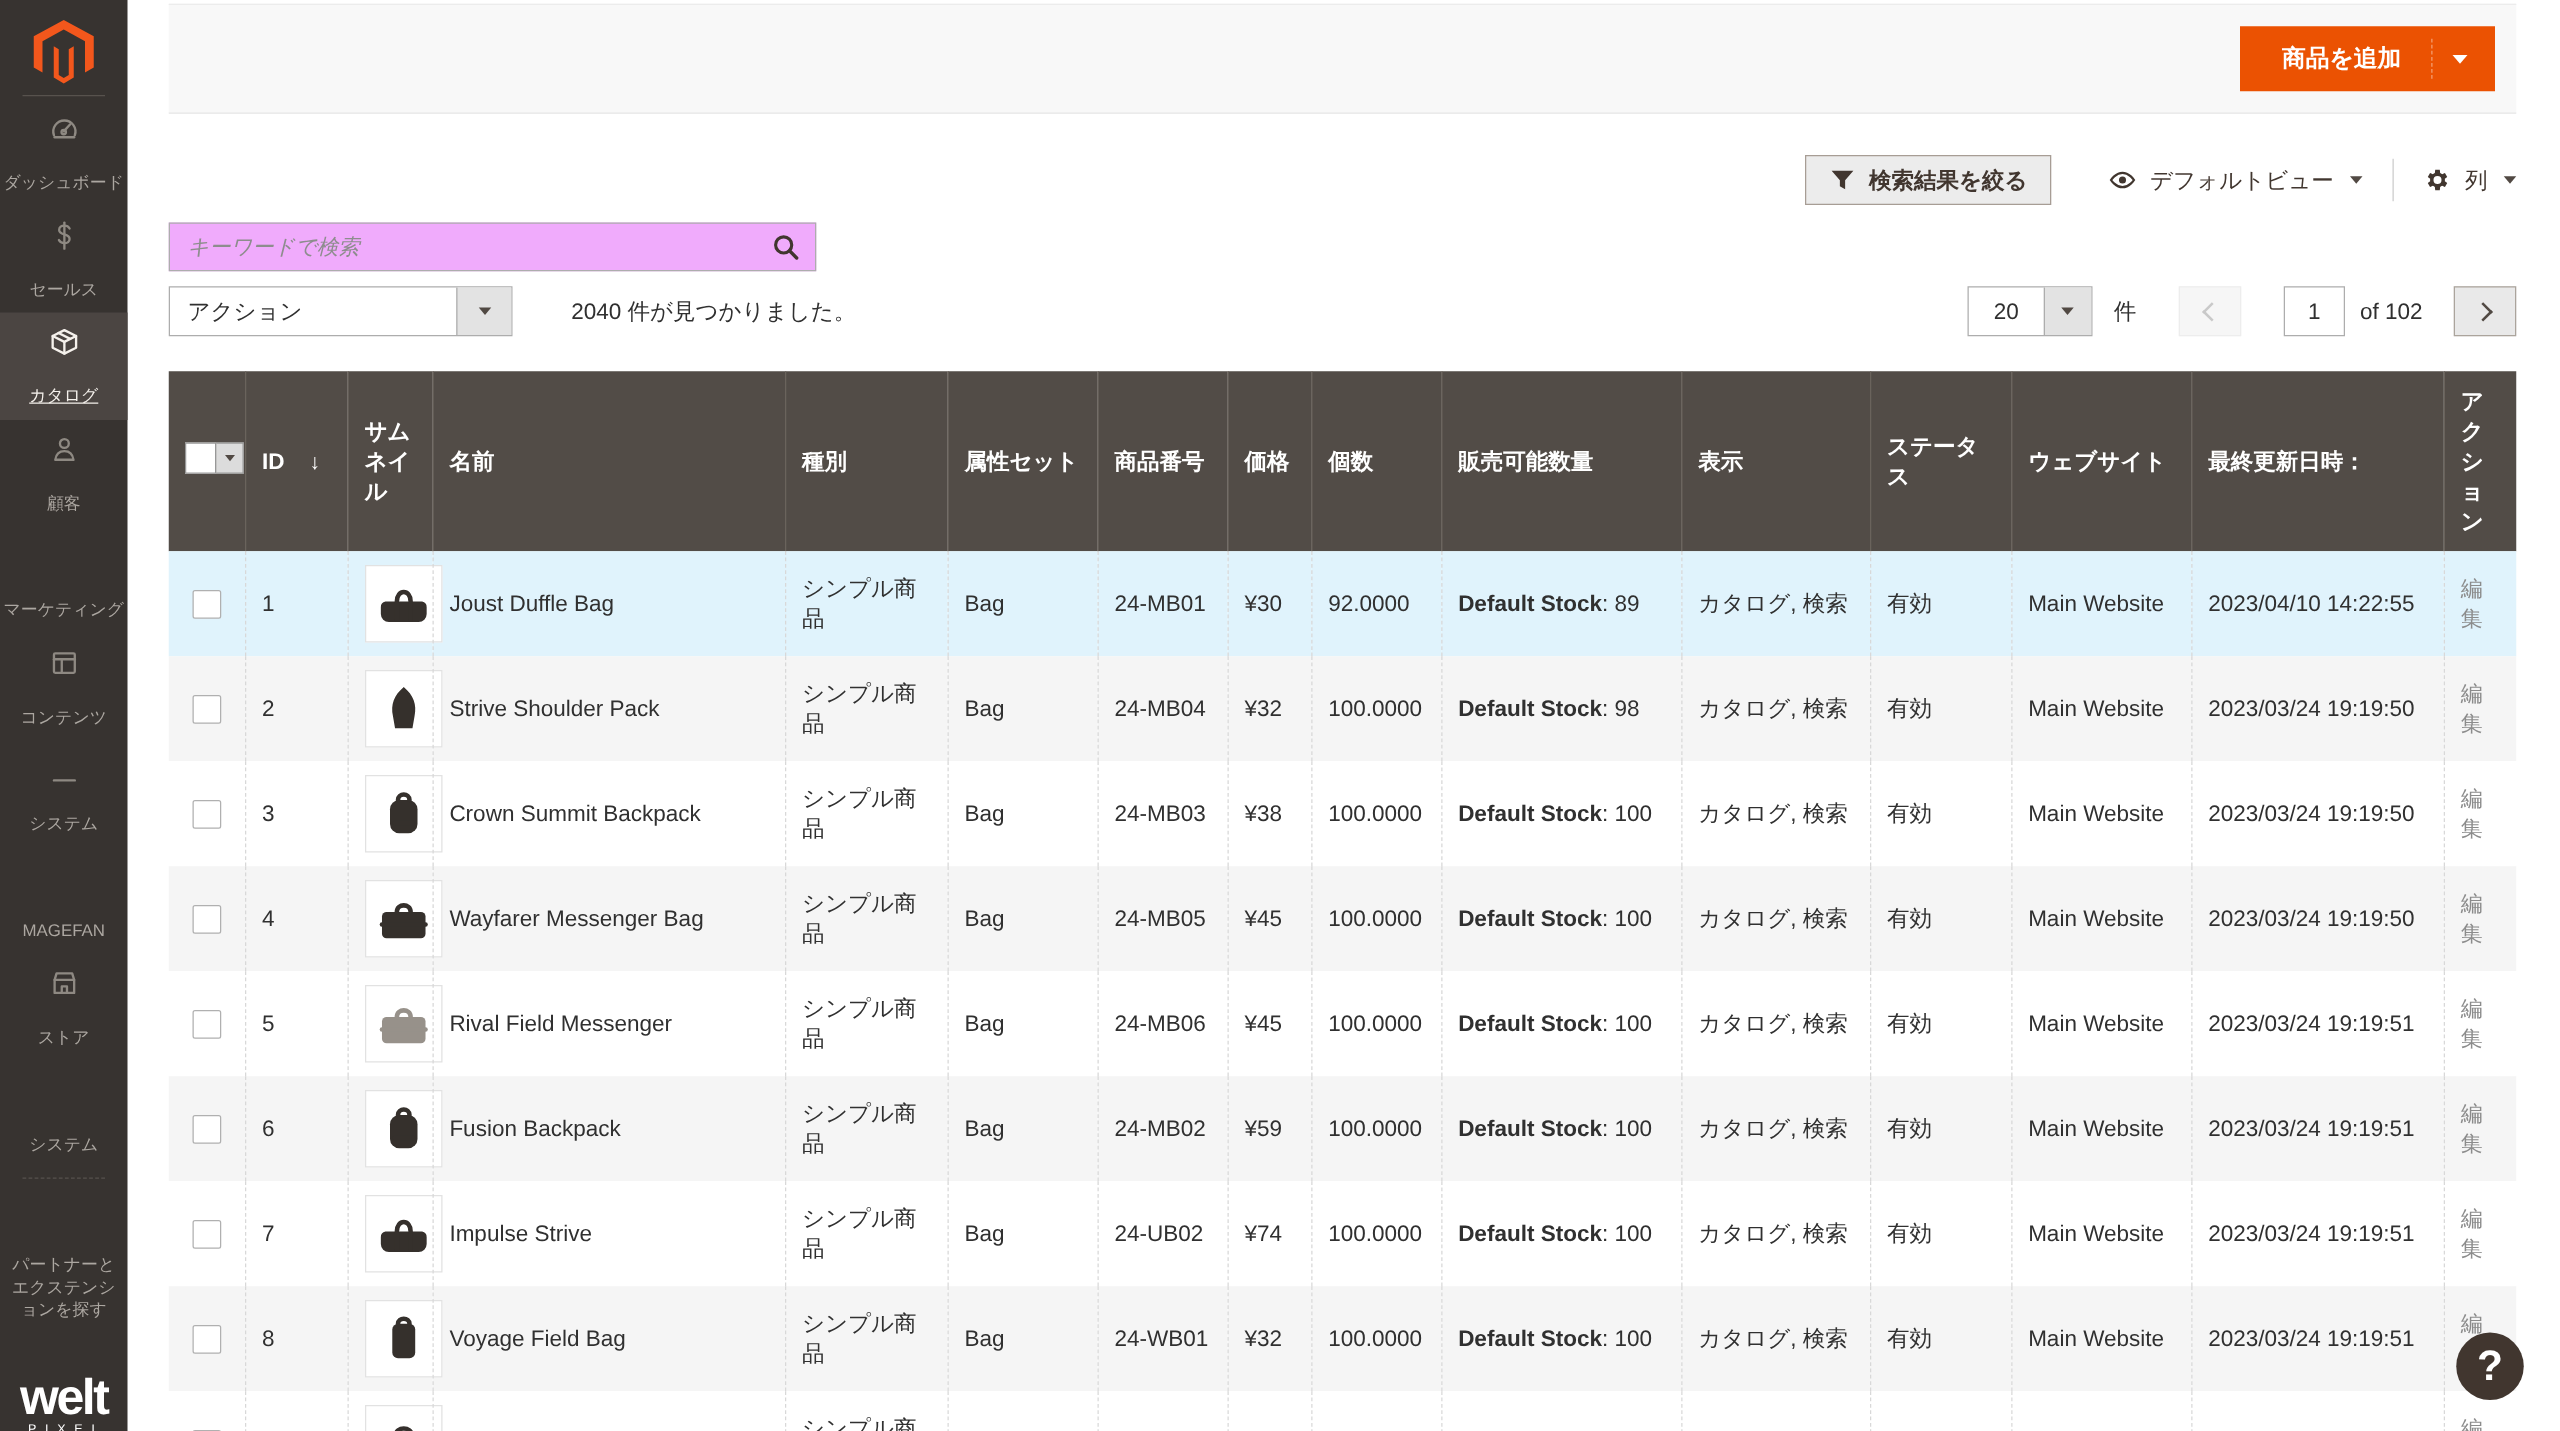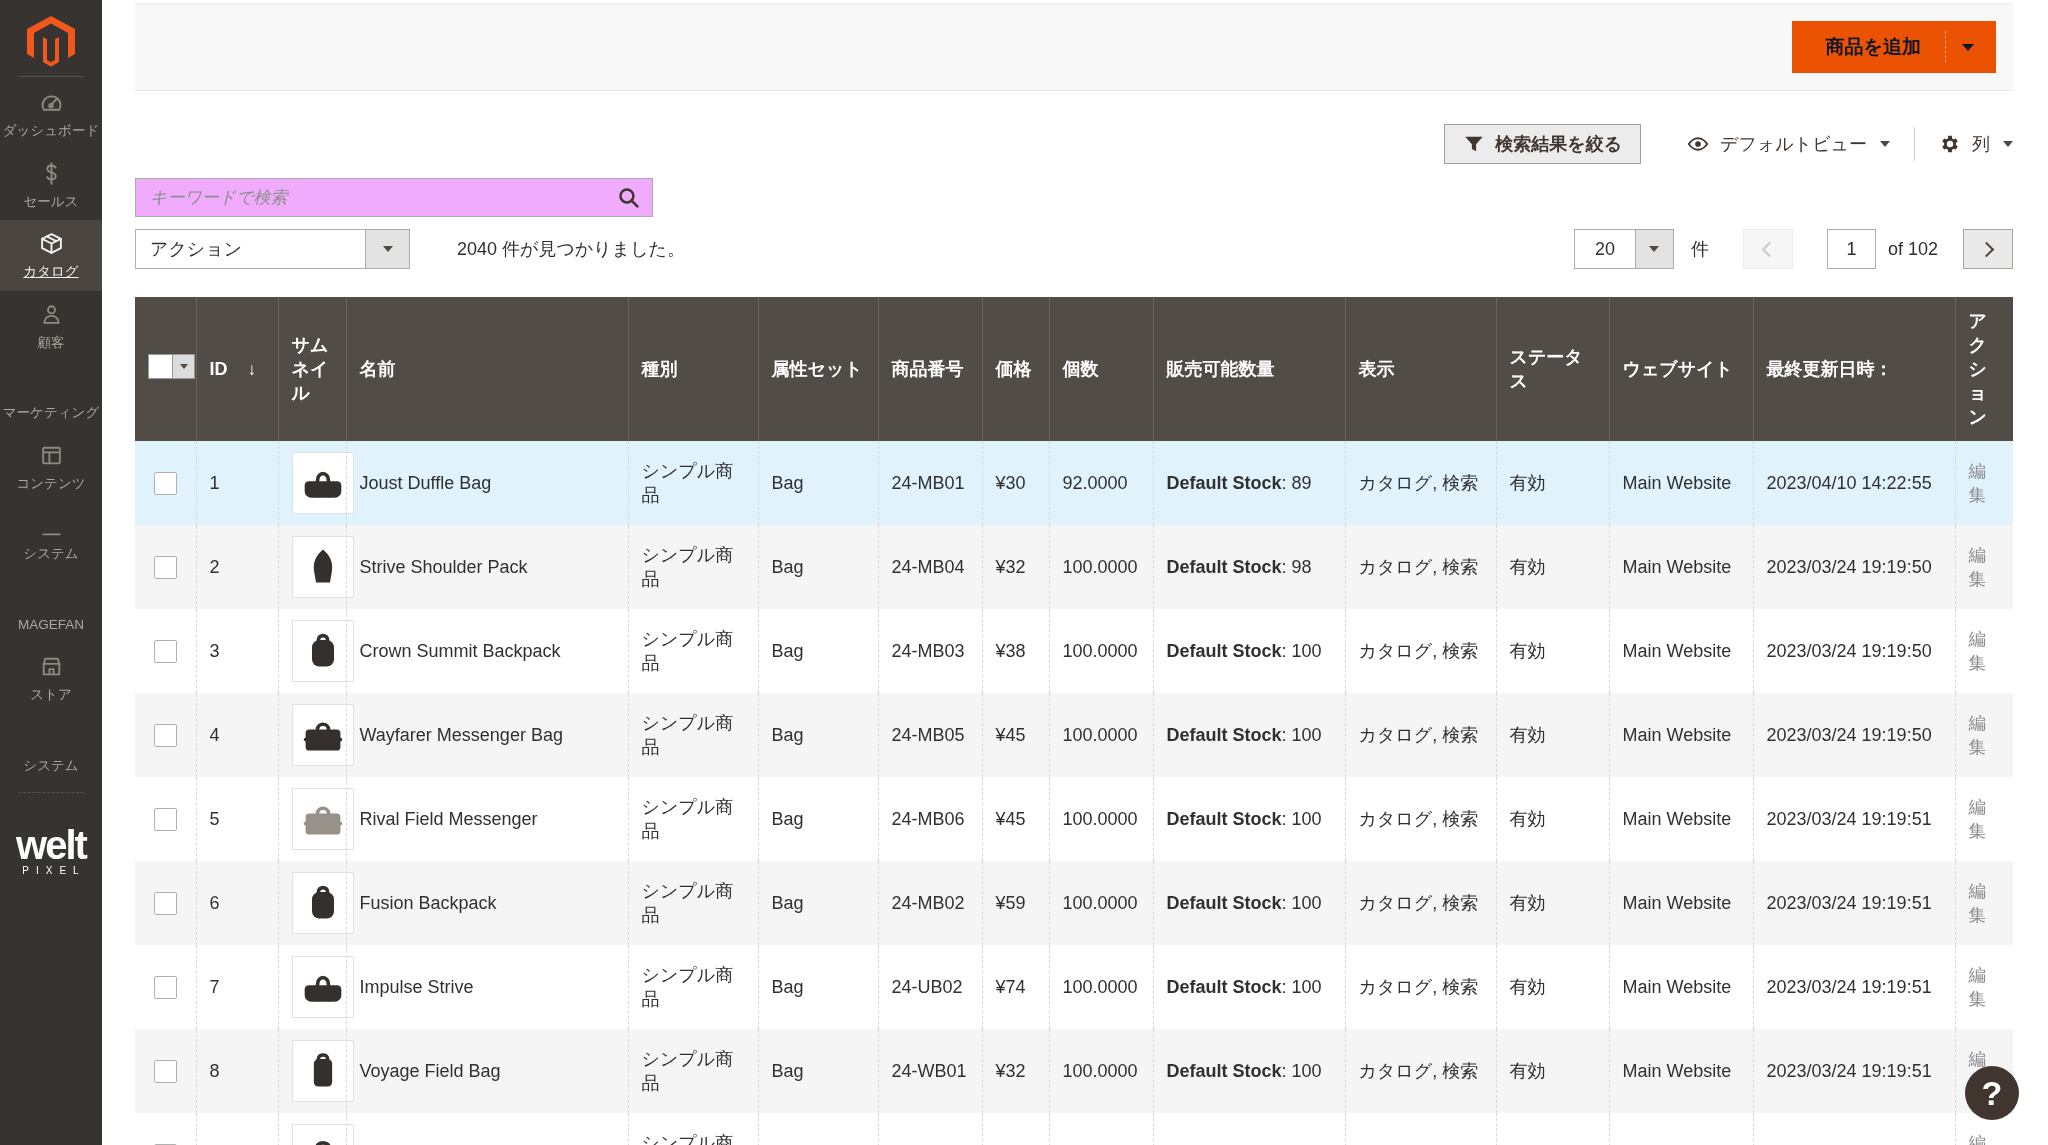--- a/index.html
+++ b/index.html
@@ -10,31 +10,31 @@
     font-family:"Liberation Sans","DejaVu Sans",sans-serif;
   }
   
   .sidebar { position:absolute; left:0; top:0; width:102px; height:1145px; background:#373330; z-index:20; }
   .m-logo { width:64px; height:56px; margin:12px auto 6px; display:block; cursor:pointer; }
   .side-divider { border-top:1px solid #57524d; margin:8px 18px 2px; }
   .nav-item { display:flex; flex-direction:column; align-items:center; padding:11px 2px 10px; cursor:pointer; text-align:center; }
   .nav-item.active { background:#4b4542; }
   .nav-icon { width:25px; height:25px; color:#8e8982; fill:none; stroke:currentColor; stroke-width:1.8; stroke-linecap:round; stroke-linejoin:round; }
   .nav-item.active .nav-icon { color:#f5f1ec; }
-  .nav-label { margin-top:7px; font-size:13.5px; line-height:1.3; color:#aca7a1; }
+  .nav-label { margin-top:22px; font-size:13.5px; line-height:1.3; color:#aca7a1; }
   .nav-item.active .nav-label { color:#f5f1ec;text-decoration:underline; }
   .partner-item .nav-label { padding:0 3px; }
   .welt { margin-top:34px; text-align:center; color:#fff; cursor:pointer; }
   .welt-word { font-size:40px; font-weight:bold; letter-spacing:-2px; line-height:.9; }
   .welt-sub { font-size:10px; letter-spacing:7px; margin-top:2px; padding-left:6px; }
   
   .main { position:absolute; left:102px; top:0; width:1946px; height:1145px; }
   .page-pad { padding-left:33px; width:1911px; }
   .top-band { margin-top:3px; width:1878px; height:88px; background:#f8f8f8; border-top:1px solid #ececec; border-bottom:1px solid #e6e6e6; display:flex; align-items:center; justify-content:flex-end; padding-right:17px; }
-  .add-btn { display:flex; align-items:center; height:52px; background:#eb5202; color:#0f172a; border:none; cursor:pointer; font-family:inherit; }
+  .add-btn { display:flex; align-items:center; height:52px; background:#eb5202; color:#ffffff; border:none; cursor:pointer; font-family:inherit; }
   .add-btn-label { font-size:19px; font-weight:bold; padding:0 24px 0 28px; }
   .add-btn-sep { width:0; height:32px; border-left:1px dashed rgba(255,255,255,.45); }
   .add-btn-arrow { width:44px; display:flex; justify-content:center; }
   .caret { display:inline-block; width:0; height:0; border-left:6px solid transparent; border-right:6px solid transparent; border-top:7px solid currentColor; }
   .caret.sm { border-left-width:5px; border-right-width:5px; border-top-width:6px; }
   
   .grid-toolbar { margin-top:33px; width:1878px; display:flex; align-items:center; justify-content:flex-end; height:40px; }
   .filters-btn { display:flex; align-items:center; gap:10px; height:40px; padding:0 18px; background:#ececec; border:1px solid #a79d95; color:#41362f; font-size:18px; font-weight:bold; cursor:pointer; font-family:inherit; }
   .tool-icon { width:22px; height:22px; }
   .view-btn, .cols-btn { display:flex; align-items:center; gap:11px; color:#41362f; font-size:18px; cursor:pointer; }
@@ -254,20 +254,26 @@
                  <span class="nav-label">ストア</span>
       </div>
       <div class="nav-item">
         <svg class="nav-icon">
           <use href="#icon-system"></use>
         </svg>
                  <span class="nav-label">システム</span>
       </div>
     </nav>
   <div class="side-divider" style="border-top-style:dashed"></div>
+  <div class="nav-item partner-item">
+    <svg class="nav-icon">
+        <use href="#icon-partners"></use>
+      </svg>
+    <span class="nav-label">パートナーとエクステンションを探す</span>
+  </div>
   <div class="welt">
     <div class="welt-word">welt</div>
     <div class="welt-sub">PIXEL</div>
   </div>
 </aside>
 
 <div class="main">
   <div class="page-pad">
 
     <div class="top-band">

